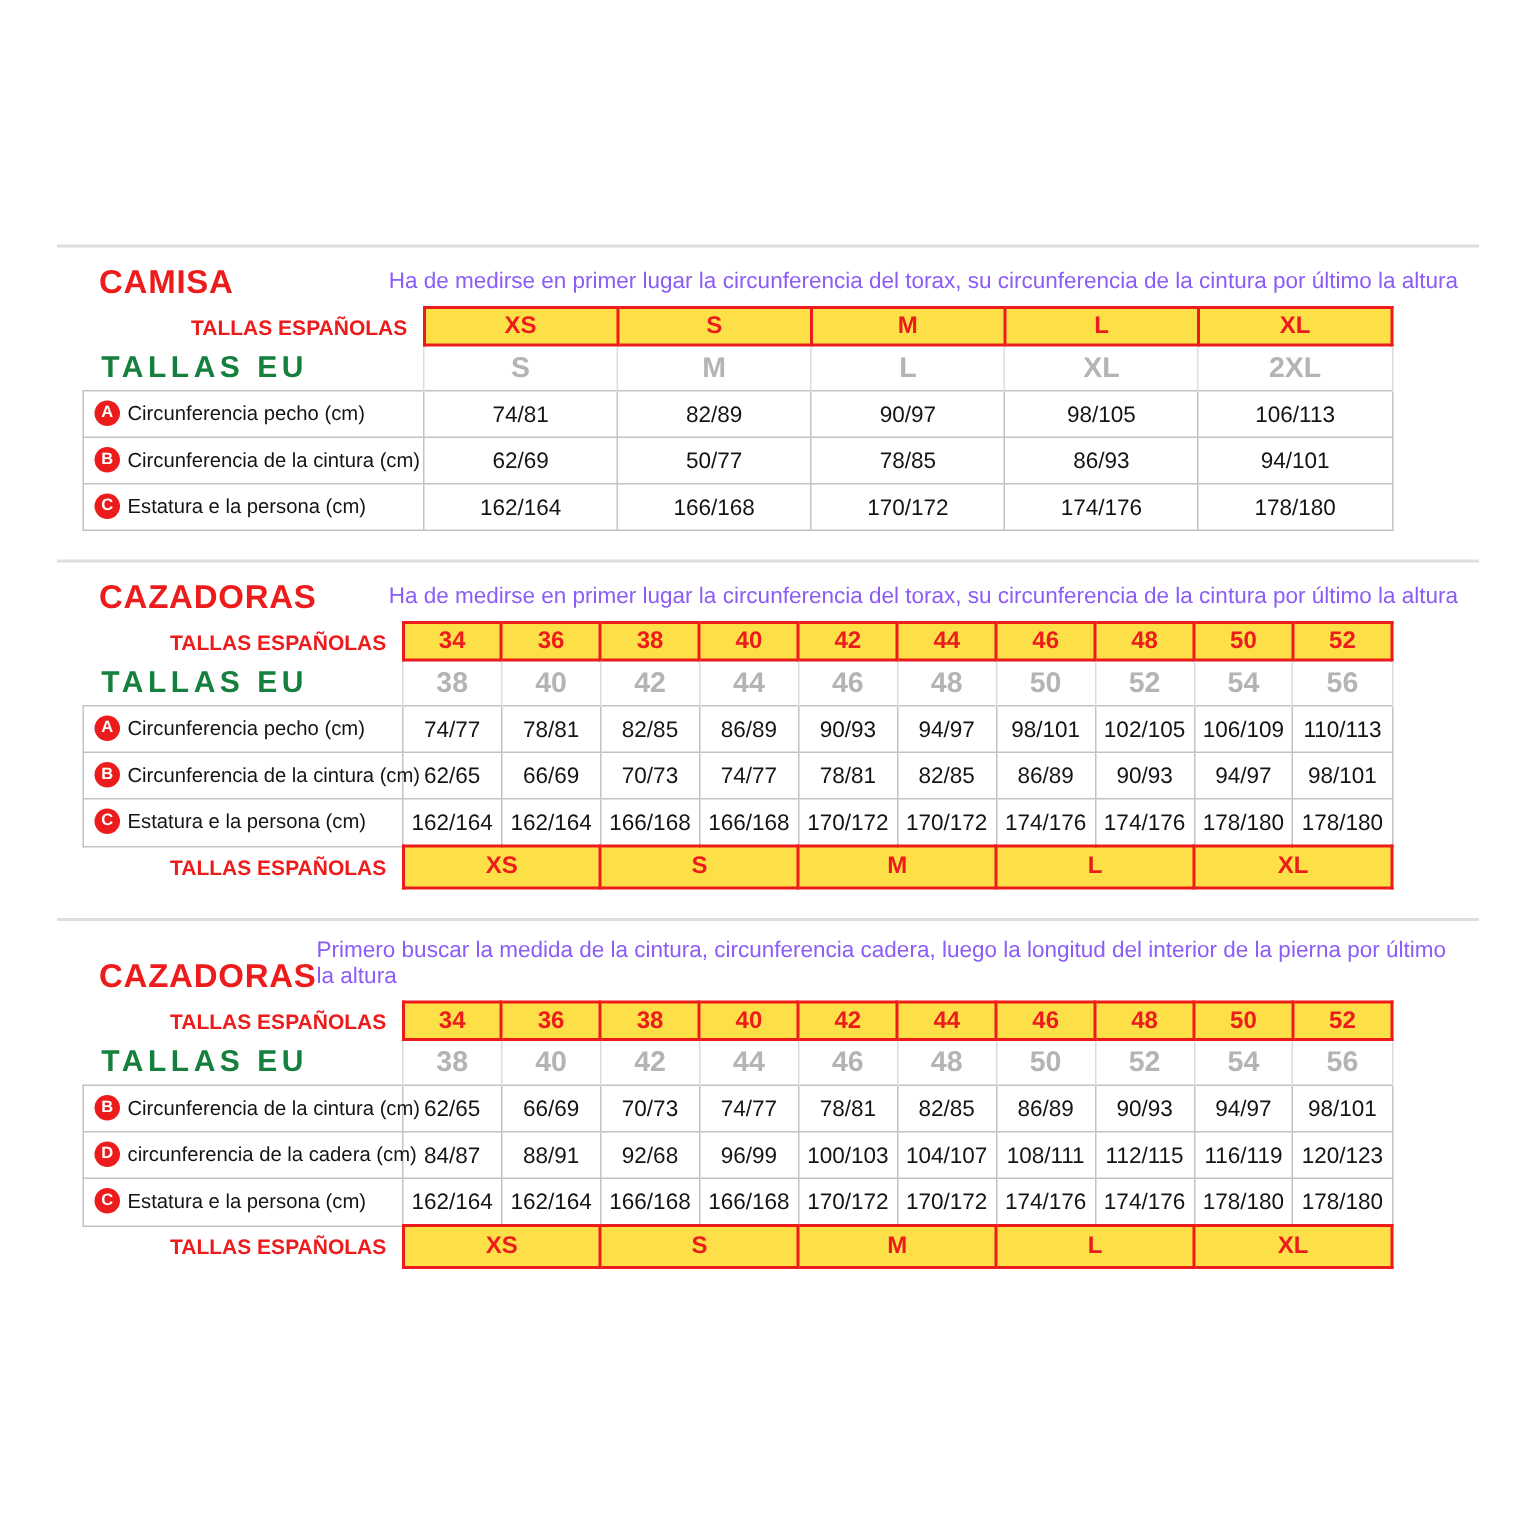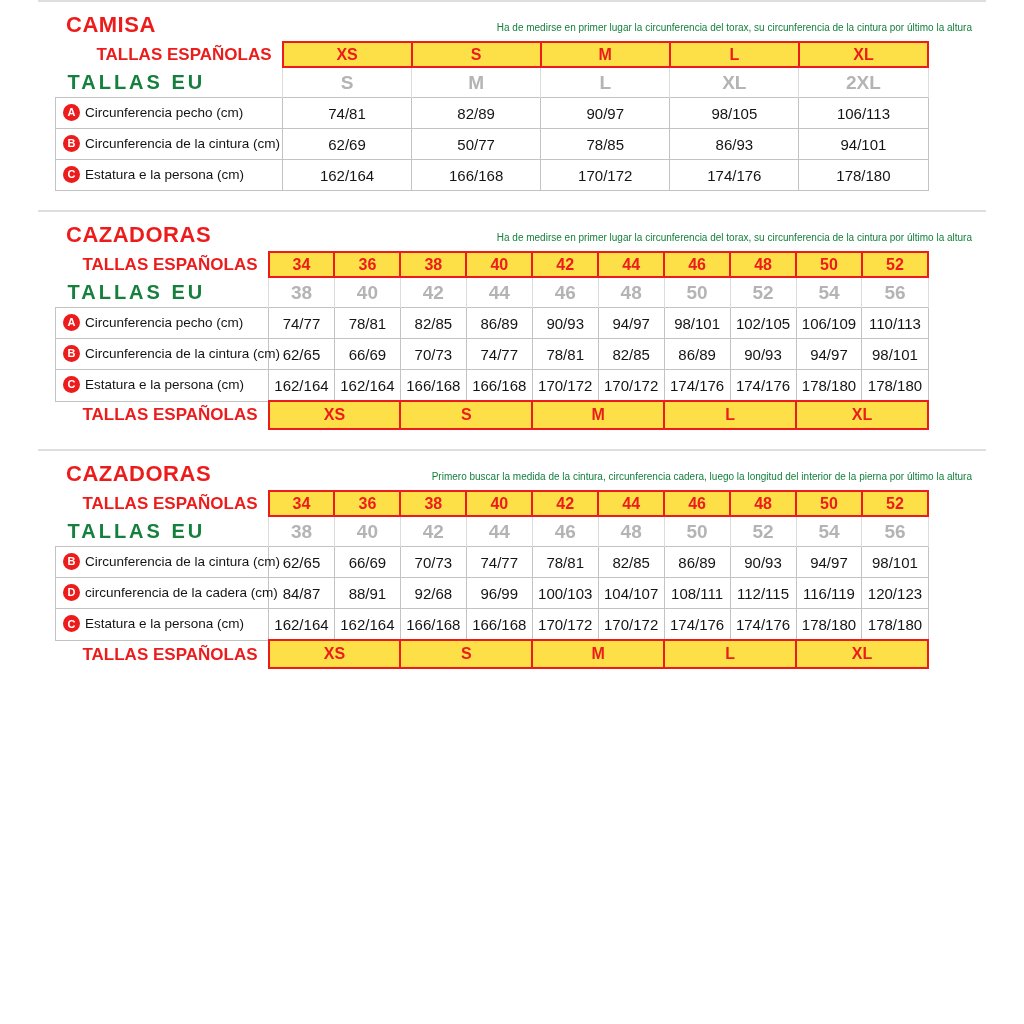--- a/index.html
+++ b/index.html
@@ -1,31 +1,31 @@
 <!DOCTYPE html>
 <html style="--red: #ed1c1c;"><head>
 <meta charset="utf-8">
 <style>
   html,body{margin:0;padding:0;background:#ffffff;}
   body{
     width:1024px;height:1024px;overflow:hidden;
     font-family:"Liberation Sans",sans-serif;color:#111;
     -webkit-font-smoothing:antialiased;
   }
-  .page{width:948px;margin:0 auto;}
+  .page{width:948px;margin:0 auto;padding-top:163px;}
   .size-section{border-top:2px solid #dedede;padding:9px 0 19px;}
   .sec-head{
     display:flex;justify-content:space-between;align-items:flex-end;
     padding:2px 14px 5px 28px;
   }
   .sec-title{
     margin:0;color:var(--red);font-size:22px;font-weight:bold;
     letter-spacing:.5px;line-height:1.05;
   }
-  .sec-note{margin:0 0 3px 0;font-size:10px;color:#15803d;}
+  .sec-note{margin:0 0 3px 0;font-size:15px;color:#8b5cf6;}
   table.size-table{
     border-collapse:collapse;table-layout:fixed;
     width:874px;margin-left:17px;
   }
   col.lblcol{width:213px;}
   table.wide-label col.lblcol{width:227px;}
   td{padding:0;}
   
   .red-cell{
     border:2px solid var(--red);color:var(--red);font-weight:bold;
@@ -42,21 +42,21 @@
     border:1px solid #c3c3c3;text-align:center;
     font-size:15px;height:30px;color:#141414;
   }
   .lbl{text-align:left;}
   .data-lbl{
     border:1px solid #c3c3c3;font-size:13.5px;color:#141414;
     padding-left:7px;white-space:nowrap;
   }
   .red-lbl{
     color:var(--red);font-weight:bold;text-align:right;
-    padding-right:10px;font-size:17px;border:none;white-space:nowrap;margin-top:16px;
+    padding-right:10px;font-size:14px;border:none;white-space:nowrap;margin-top:16px;
   }
   .eu-lbl{
     color:#15803d;font-weight:bold;font-size:20px;letter-spacing:3px;
     padding-left:12px;border:none;white-space:nowrap;
   }
   .badge{
     display:inline-flex;align-items:center;justify-content:center;
     width:17px;height:17px;border-radius:50%;background:var(--red);
     color:#fff;font-weight:bold;font-size:11px;margin-right:5px;
     vertical-align:middle;position:relative;top:-1px;

